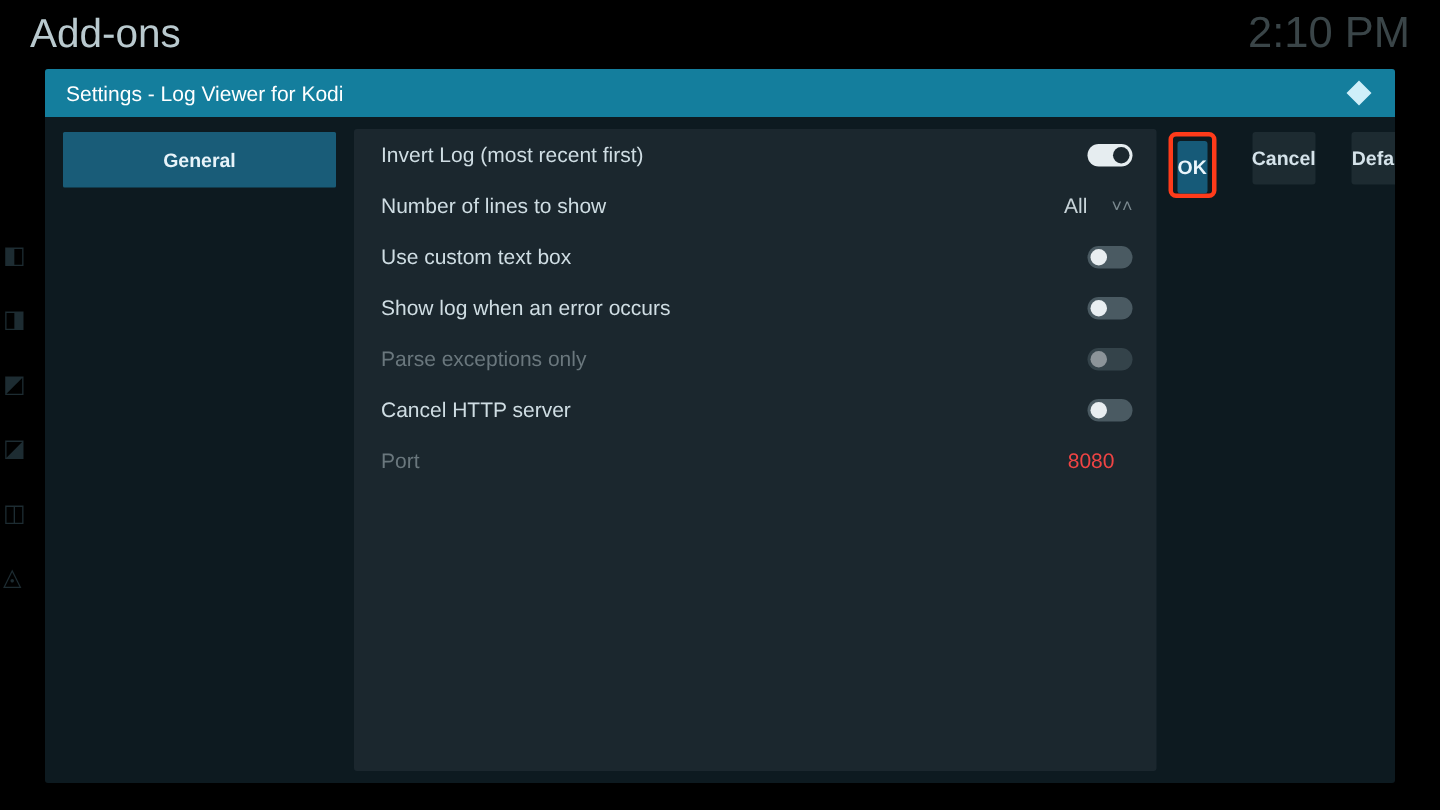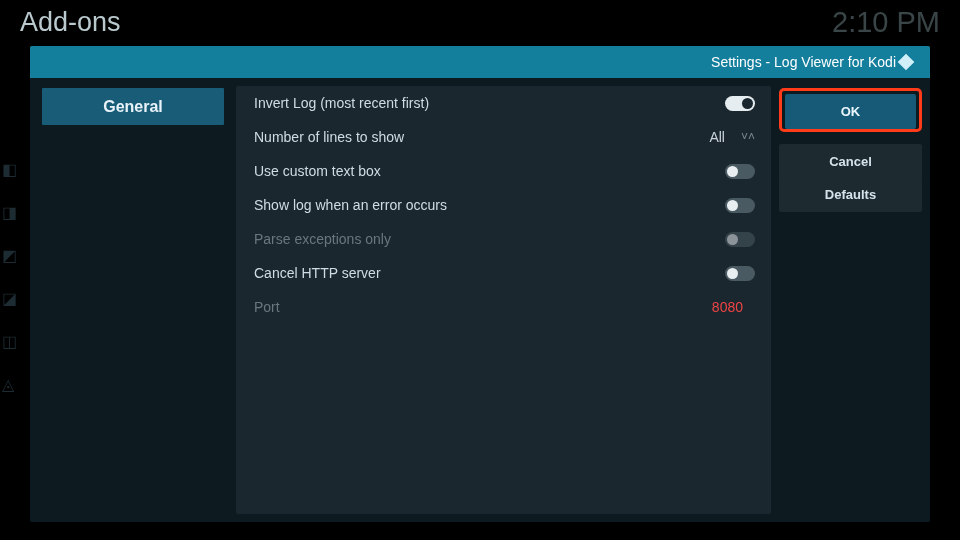--- a/index.html
+++ b/index.html
@@ -1,42 +1,42 @@
 <!DOCTYPE html>
 <html><head>
   <meta charset="utf-8">
   <style>
     *{box-sizing:border-box;margin:0;padding:0;font-family:Arial,Helvetica,sans-serif}
     body{background:#000;width:960px;height:540px;overflow:hidden;color:#d8e6ee}
     .bg-header{display:flex;justify-content:space-between;align-items:center;padding:4px 20px 0 20px;height:40px;color:#b9c9ce;font-weight:300}
     .bg-title{font-size:27px}
     .bg-time{font-size:29px;color:#3a4548;font-weight:400}
     .dialog{position:absolute;left:30px;right:30px;top:46px;bottom:18px;background:#0d1a20;border-radius:2px;overflow:hidden}
-    .titlebar{background:#147e9d;color:#fff;height:32px;display:flex;align-items:center;padding:0 14px;font-size:14px;justify-content:flex-end}
+    .titlebar{background:#147e9d;color:#fff;height:32px;display:flex;align-items:center;padding:0 14px;font-size:14px;justify-content:space-between}
     .titlebar .kodi-logo svg{fill:#cfeff9;display:block}
     .body{display:flex;padding:8px 6px 8px 8px;gap:8px;height:calc(100% - 32px)}
     .sidebar{width:190px;padding:2px 0}
-    .sidebar-item{height:37px;display:flex;align-items:center;justify-content:center;font-size:16px;color:#bcd1db;font-weight:700;border-radius:1px;margin:0 4px}
+    .sidebar-item{height:37px;display:flex;align-items:center;justify-content:center;font-size:13px;color:#bcd1db;font-weight:700;border-radius:1px;margin:0 4px}
     .sidebar-item.selected{background:#195c78;color:#e7f3f9}
     .content{flex:1;background:#1b272e;border-radius:2px;min-height:360px}
     .row{height:34px;display:flex;align-items:center;padding:0 16px 0 18px;font-size:14px;color:#cfdde3}
     .row.disabled{color:#6a777d}
     .row .label{flex:1}
     .row .value{padding-right:12px;color:#c8d4d9}
     .row.disabled .value{color:#ef4444}
     .toggle{width:30px;height:15px;border-radius:10px;position:relative}
     .toggle::after{content:"";width:11px;height:11px;background:#e9eef1;border-radius:50%;position:absolute;top:2px;left:2px}
     .toggle.on{background:#e6edf0}
     .toggle.on::after{left:17px;background:#1b272e}
     .toggle.off{background:#4a5a62}
     .toggle.off::after{left:2px}
     .toggle.disabled{opacity:.55}
     .spinner{display:flex;gap:0;margin-left:4px}
     .spinner .chev{font-size:12px;color:#7b898f;line-height:8px}
-    .actions{width:145px;display:flex;flex-direction:column;gap:12px;padding:2px 2px 0 0}
+    .actions{width:145px;display:flex;flex-direction:row;gap:24px;padding:2px 2px 0 0}
     .btn{background:#1d2b31;color:#d5e3ea;font-weight:700;height:35px;display:flex;align-items:center;justify-content:center;font-size:13px;border-radius:2px}
     .btn.primary{background:#165a78;color:#eaf6fc}
     .highlight{border:3px solid #ff3b1a;border-radius:5px;padding:3px}
     .action-slot{height:44px;display:flex;align-items:stretch}
     .action-slot .btn{flex:1}
     .left-icons{position:absolute;left:0;top:160px;display:flex;flex-direction:column;gap:23px;padding-left:2px}
     .left-icons .ic{width:20px;height:20px;color:#1d2c32}
   </style>
 </head>
 <body>

